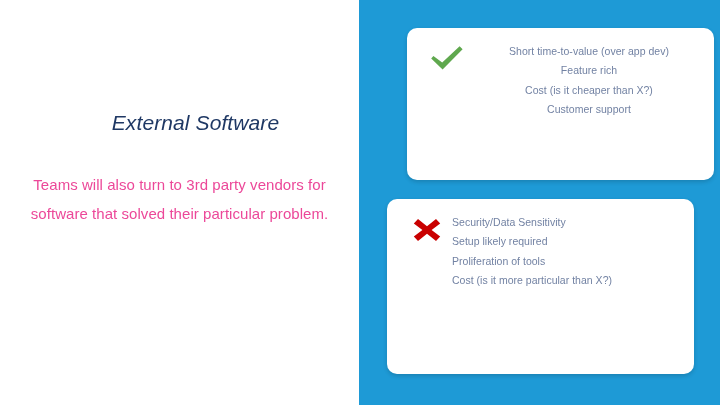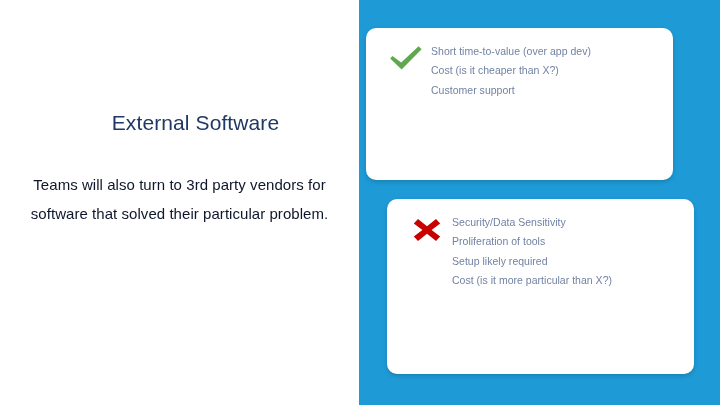--- a/index.html
+++ b/index.html
@@ -35,31 +35,32 @@
     position: absolute;
     left: 0;
     top: 110px;
     width: 391px;
     text-align: center;
     font-size: 21px;
     line-height: 26px;
     font-weight: 400;
     color: #1f3864;
     letter-spacing: 0.1px;
+    font-style: italic;
   }
   .slide-paragraph {
     position: absolute;
     left: 26px;
     top: 170px;
     width: 307px;
     text-align: center;
     font-size: 15px;
     line-height: 29px;
     font-weight: 400;
-    color: #0f172a;
+    color: #ec4899;
     letter-spacing: 0.05px;
   }
 
   
   .blue-panel {
     position: absolute;
     left: 359px;
     top: 0;
     width: 361px;
     height: 405px;
@@ -67,24 +68,25 @@
   }
 
   
   .card {
     position: absolute;
     background: #ffffff;
     border-radius: 10px;
     box-shadow: 0 2px 4px rgba(0, 0, 0, 0.16);
   }
   .card-pros {
-    left: 366px;
+    left: 407px;
     top: 28px;
     width: 307px;
     height: 152px;
+    text-align: center;
   }
   .card-cons {
     left: 387px;
     top: 199px;
     width: 307px;
     height: 175px;
   }
   .card-icon {
     position: absolute;
     left: 21px;
@@ -122,30 +124,31 @@
   </div>
 
   <div class="blue-panel"></div>
 
   <div class="card card-pros">
     <svg class="card-icon" viewBox="0 0 38 32" aria-hidden="true">
       <path d="M3.2 16.6 L5.4 13.9 L14.2 20.6 L31.6 4.2 L34.6 7.2 L14.6 27.6 Z" fill="#5FA84E"></path>
     </svg>
     <ul class="card-list">
       <li>Short time-to-value (over app dev)</li>
+      <li>Feature rich</li>
       <li>Cost (is it cheaper than X?)</li>
       <li>Customer support</li>
     </ul>
   </div>
 
   <div class="card card-cons">
     <svg class="card-icon" viewBox="0 0 38 32" aria-hidden="true">
       <path d="M10.0 6.0 L19.0 13.2 L28.0 6.0 L32.2 10.6 L23.6 17.0 L32.2 23.4 L28.0 28.0 L19.0 20.8 L10.0 28.0 L5.8 23.4 L14.4 17.0 L5.8 10.6 Z" fill="#C90000"></path>
     </svg>
     <ul class="card-list">
       <li>Security/Data Sensitivity</li>
+      <li>Setup likely required</li>
       <li>Proliferation of tools</li>
-      <li>Setup likely required</li>
       <li>Cost (is it more particular than X?)</li>
     </ul>
   </div>
 
 </div>
 
 </body></html>

